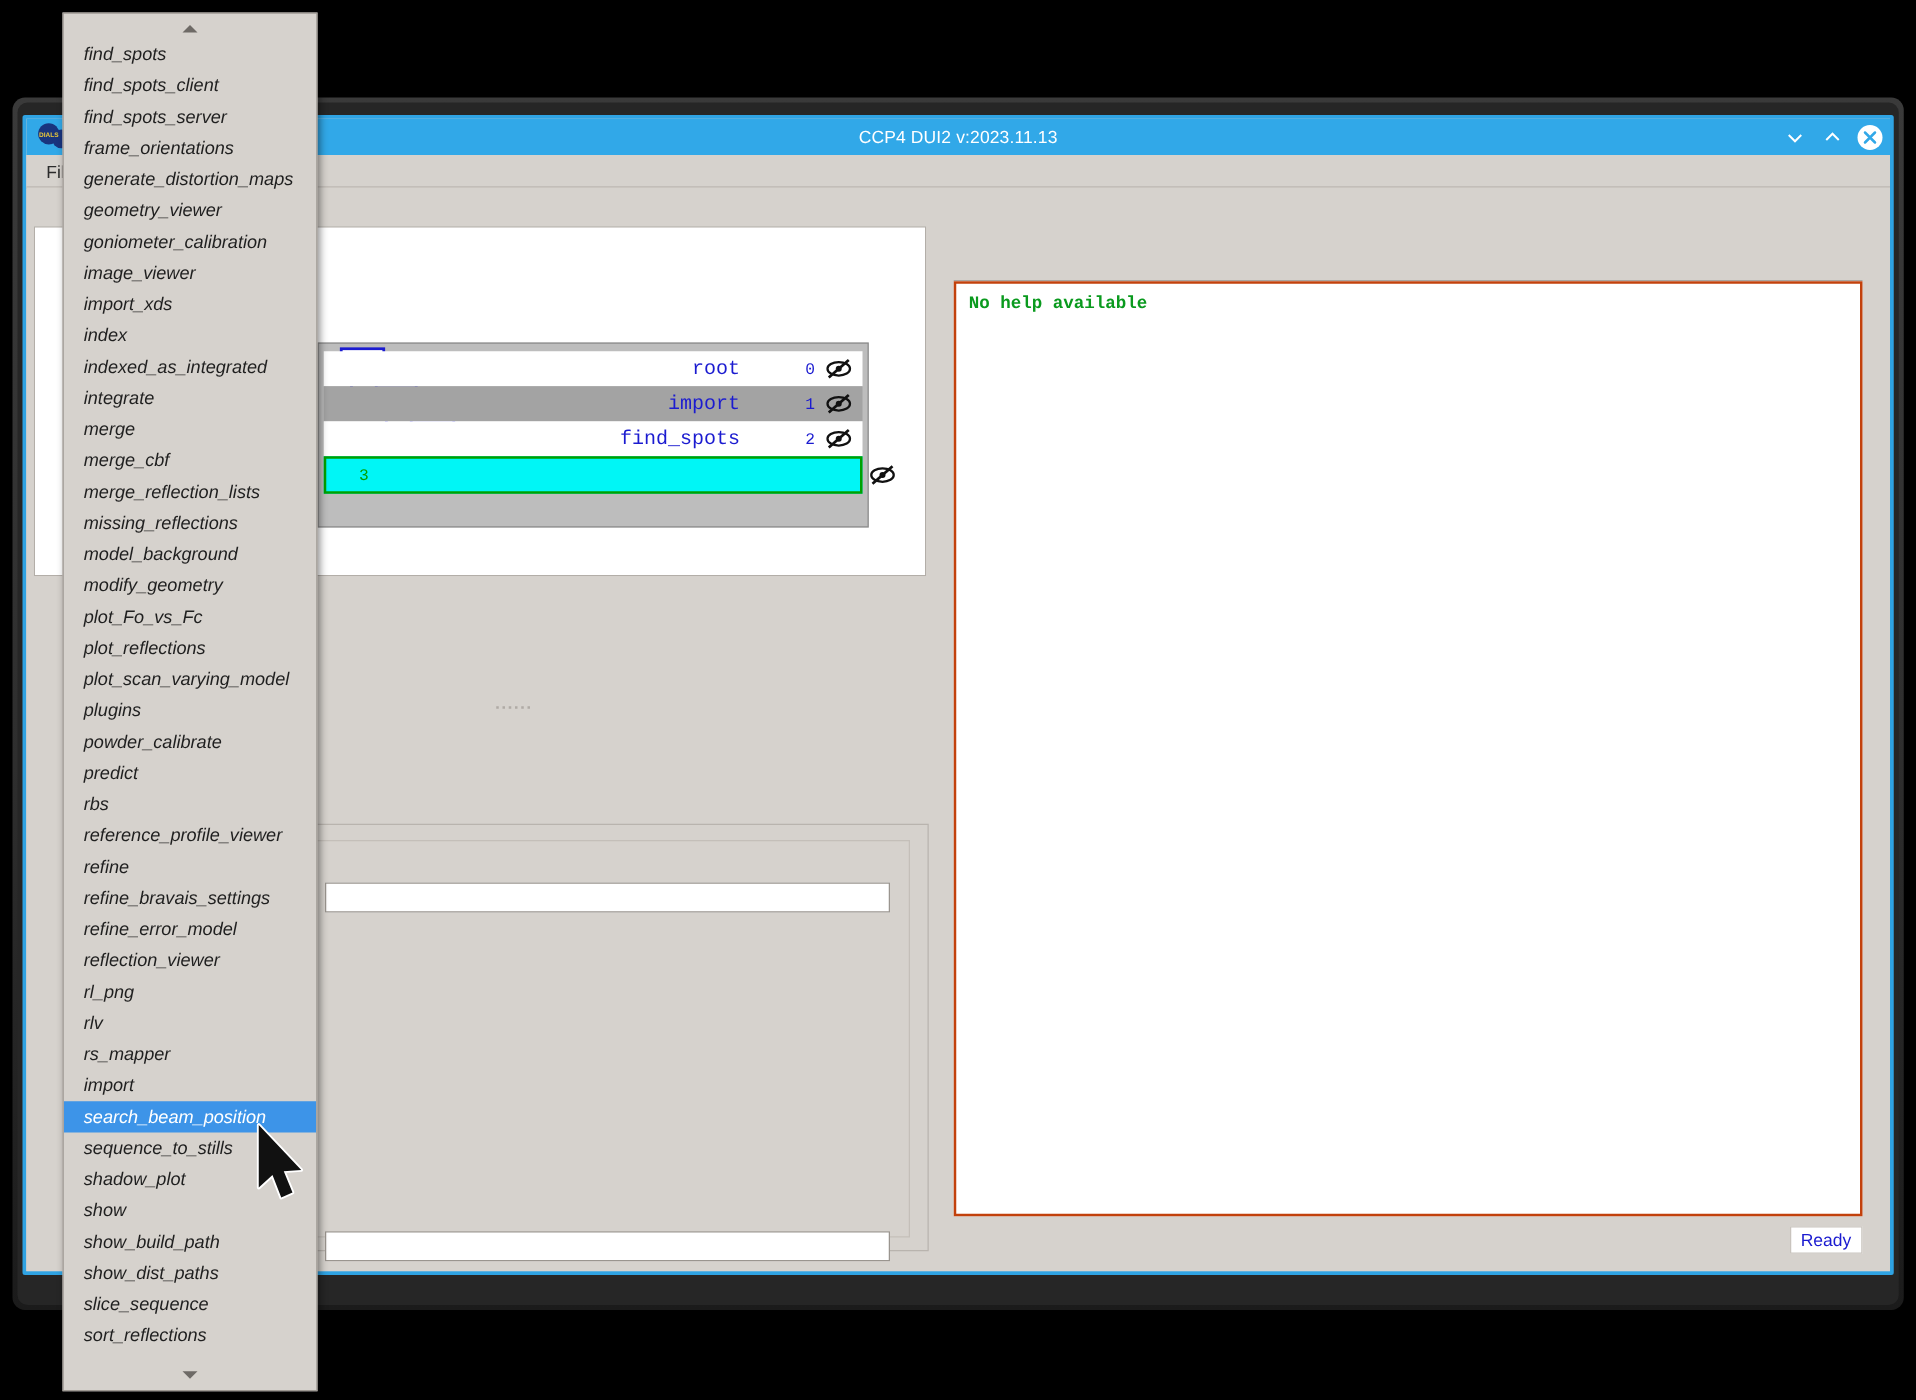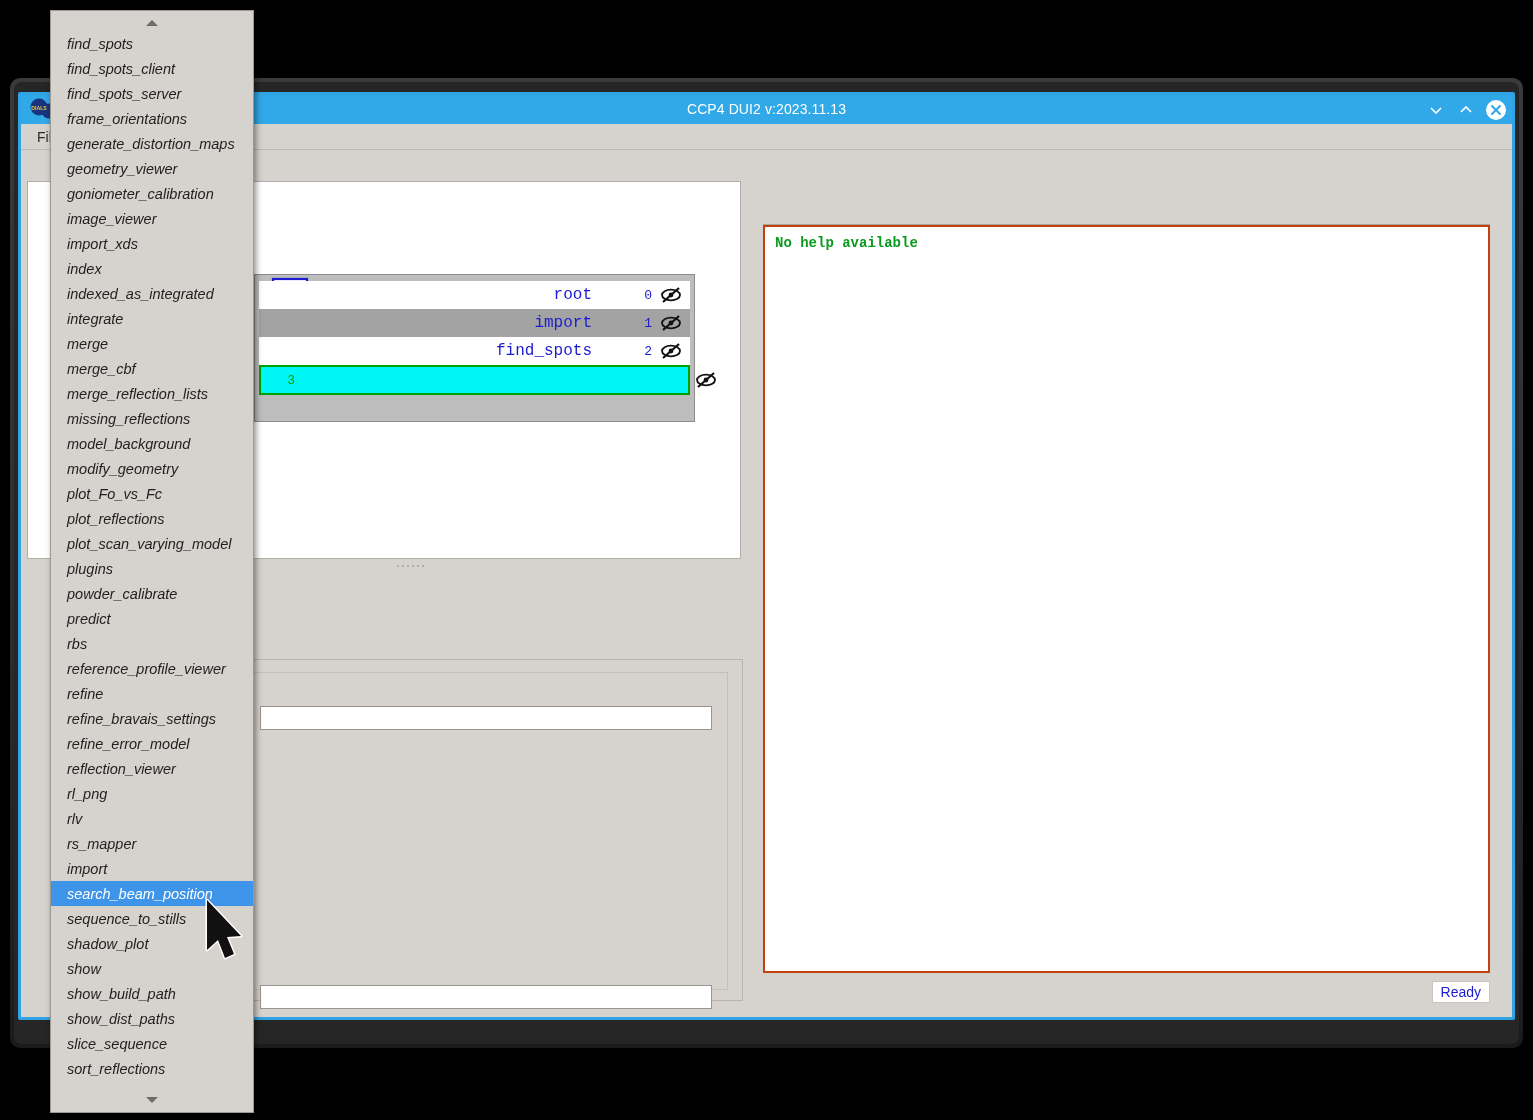--- a/index.html
+++ b/index.html
@@ -60,21 +60,21 @@
     position:absolute; top: 3px; font-size: 14px; color: #2b2b2b; padding: 2px 8px;
   }
 
   .client-area {
     position:absolute; left: 0; top: 56px; right:0; bottom: 0;
     background: #d6d2cd;
   }
 
   
   .left-pane {
-    position:absolute; left: 6px; top: 30px; width: 714px; height: 378px;
+    position:absolute; left: 6px; top: 30px; width: 714px; height: 280px;
     background:#ffffff; border: 1px solid #b3aea8;
   }
   .tree-wrap {
     position:absolute; left: 226px; top: 92px; width: 441px; height: 148px;
     background: #bdbdbd; border: 1px solid #8c8c8c; padding: 6px 4px;
   }
   .tree-rows { position: relative; width: 100%; height: 100%; }
   .tree-row {
     position:relative; height: 28px; display:flex; align-items:center;
     font-family: "Liberation Mono", monospace; font-size: 16px;

